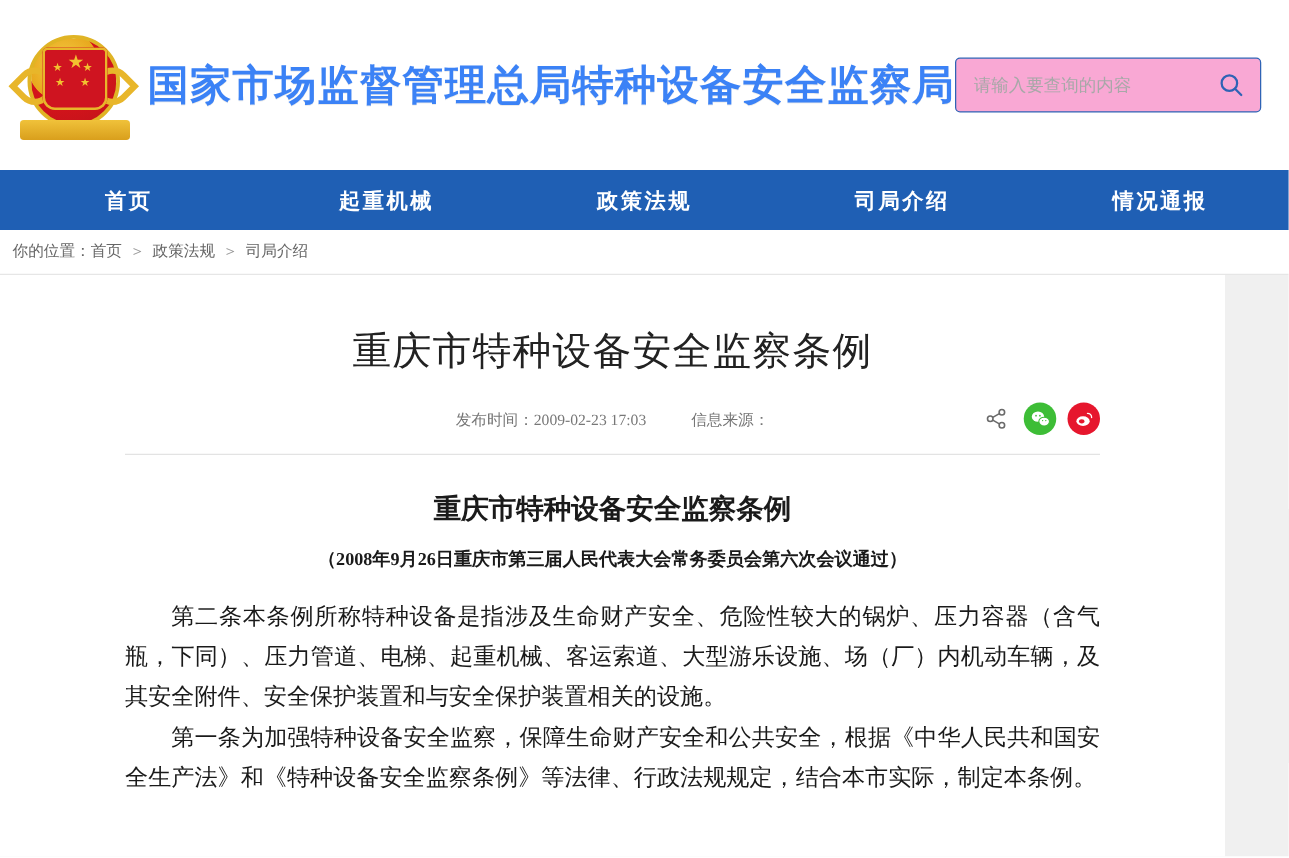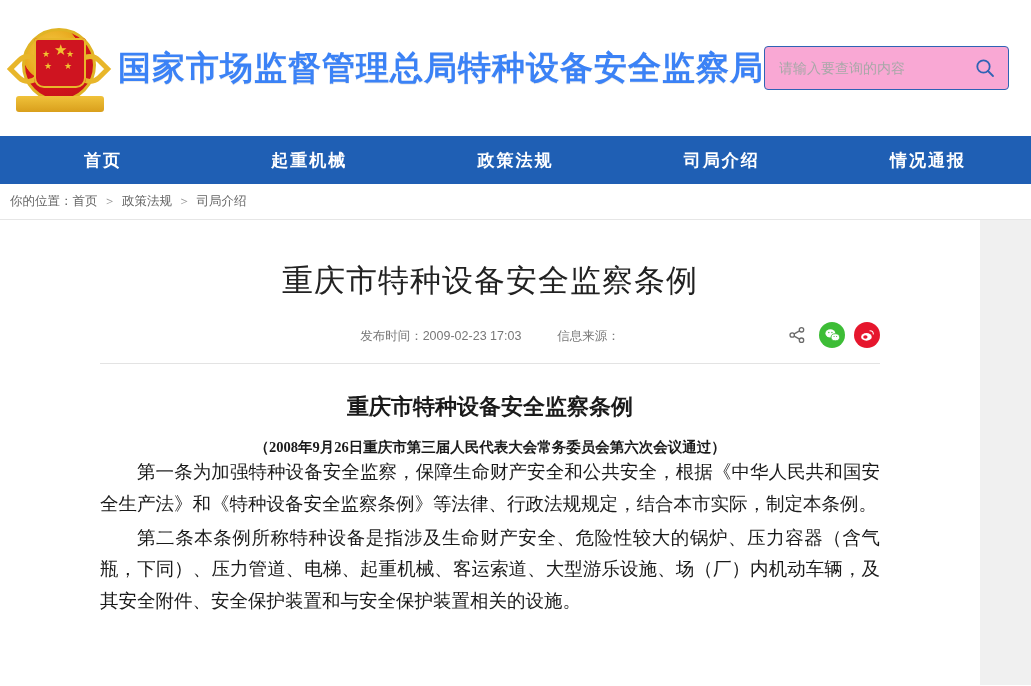--- a/index.html
+++ b/index.html
@@ -163,20 +163,21 @@
   }
   .meta-row {
     display: flex;
     align-items: center;
     justify-content: center;
     position: relative;
     font-size: 12.5px;
     color: #777;
     padding-bottom: 18px;
     border-bottom: 1px solid #e3e3e3;
+    font-family: Liberation Serif, serif;
   }
   .meta-row .meta-item { margin: 0 18px; }
   .share-group {
     position: absolute;
     right: 0;
     top: -6px;
     display: flex;
     align-items: center;
     gap: 9px;
   }
@@ -199,20 +200,21 @@
   .sub-title {
     text-align: center;
     font-size: 22px;
     font-weight: bold;
     margin: 8px 0 16px 0;
   }
   .promulgation {
     text-align: center;
     font-size: 14.5px;
     font-weight: bold;
+    margin-bottom: 22px;
   }
   .chapter {
     text-align: center;
     font-size: 18px;
     font-weight: bold;
     letter-spacing: 2px;
     margin: 6px 0 14px 0;
   }
   .para {
     font-size: 18.5px;
@@ -309,18 +311,18 @@
             <ellipse cx="9" cy="14.2" rx="3.1" ry="2.4" fill="#e6162d"></ellipse>
             <path d="M15.5 5.2c2.6 0 4.7 2.1 4.7 4.7" fill="none" stroke="#fff" stroke-width="1.5" stroke-linecap="round"></path>
           </svg>
         </span>
       </span>
     </div>
 
     <div class="body-text">
       <div class="sub-title">重庆市特种设备安全监察条例</div>
       <div class="promulgation">（2008年9月26日重庆市第三届人民代表大会常务委员会第六次会议通过）</div>
+      <p class="para">第二条本条例所称特种设备是指涉及生命财产安全、危险性较大的锅炉、压力容器（含气瓶，下同）、压力管道、电梯、起重机械、客运索道、大型游乐设施、场（厂）内机动车辆，及其安全附件、安全保护装置和与安全保护装置相关的设施。</p>
       <p class="para">第一条为加强特种设备安全监察，保障生命财产安全和公共安全，根据《中华人民共和国安全生产法》和《特种设备安全监察条例》等法律、行政法规规定，结合本市实际，制定本条例。</p>
-      <p class="para">第二条本条例所称特种设备是指涉及生命财产安全、危险性较大的锅炉、压力容器（含气瓶，下同）、压力管道、电梯、起重机械、客运索道、大型游乐设施、场（厂）内机动车辆，及其安全附件、安全保护装置和与安全保护装置相关的设施。</p>
     </div>
 
   </div>
 </div>
 
 </body></html>

